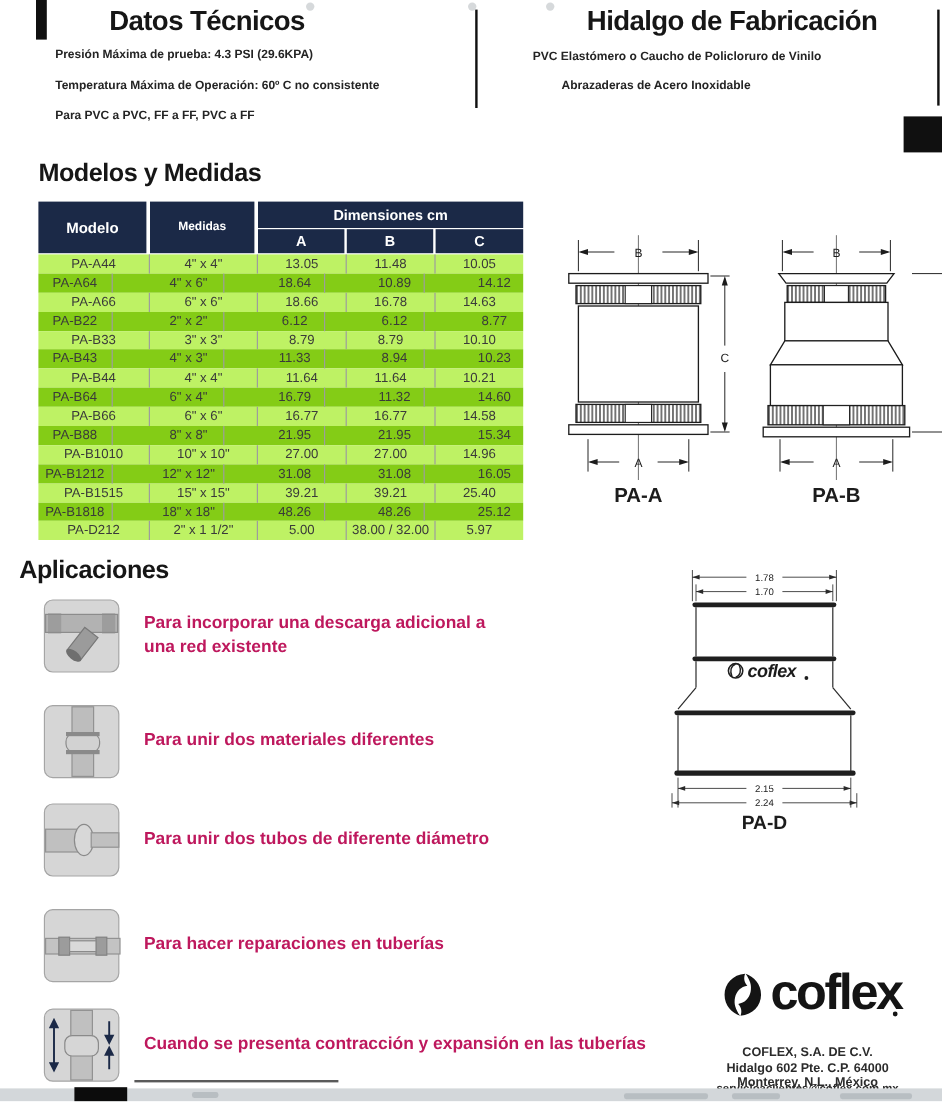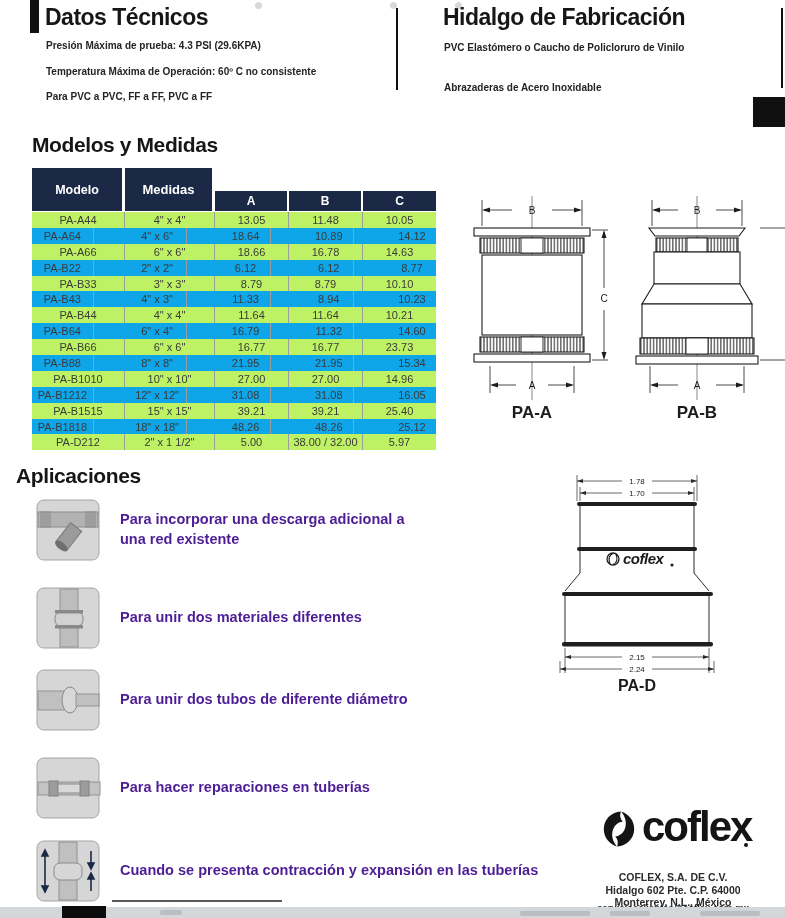--- a/index.html
+++ b/index.html
@@ -1,52 +1,52 @@
 <!DOCTYPE html>
 <html><head>
 <meta charset="utf-8">
 <style>
   html,body{margin:0;padding:0;background:#fff;}
   #page{position:relative;width:785px;height:918px;background:#fff;overflow:hidden;
         font-family:"Liberation Sans",sans-serif;color:#1c1c1c;}
   .abs{position:absolute;}
-  .h1{font-size:23px;font-weight:700;letter-spacing:-0.5px;color:#161616;}
+  .h1{font-size:23px;font-weight:700;letter-spacing:-0.5px;color:#161616;margin-left:46px;}
   .h2{font-size:21px;font-weight:700;letter-spacing:-0.4px;color:#161616;}
   .line{font-size:10px;font-weight:600;color:#242424;white-space:nowrap;}
   .blackbar{background:#101010;}
   
   #table{position:absolute;left:32px;top:168px;width:404px;}
   #thead{position:relative;height:43px;}
   .hcell{position:absolute;background:#1b2947;color:#fff;font-weight:700;
          display:flex;align-items:center;justify-content:center;}
   .hc-modelo{left:0;top:0;width:90px;height:43px;font-size:12.5px;}
-  .hc-medidas{left:93px;top:0;width:87px;height:43px;font-size:13px;}
+  .hc-medidas{left:93px;top:0;width:87px;height:43px;font-size:10px;}
   .hc-dims{left:183px;top:0;width:221px;height:22px;font-size:12px;}
   .hc-a{left:183px;top:23px;width:72px;height:20px;font-size:12px;}
   .hc-b{left:257px;top:23px;width:72px;height:20px;font-size:12px;}
   .hc-c{left:331px;top:23px;width:73px;height:20px;font-size:12px;}
   #tbody{margin-top:1px;}
   .trow{display:flex;height:15.9px;background:#bef264;}
-  .trow.alt{background:#0ea5e9;gap:34px;}
+  .trow.alt{background:#84cc16;gap:34px;}
   .tcell{display:flex;align-items:center;justify-content:center;
          font-size:11px;color:#3a3a3a;box-sizing:border-box;}
   .tcell.c0{width:93px;border-right:1.5px solid #9d9d9d;}
   .tcell.c1{width:90px;border-right:1.5px solid #9d9d9d;}
   .tcell.c2{width:74px;border-right:1.5px solid #9d9d9d;}
   .tcell.c3{width:74px;border-right:1.5px solid #9d9d9d;}
   .tcell.c4{width:73px;}
   
   svg text{font-family:"Liberation Sans",sans-serif;fill:#1c1c1c;}
   .dimtxt{font-size:10px;}
   .dimtxt-s{font-size:8px;}
   .dlabel{font-size:17px;font-weight:800;}
   .dlabel-s{font-size:16px;font-weight:800;}
   
   .app-row{position:absolute;left:36px;display:flex;align-items:center;gap:18px;}
-  .app-text{font-size:14.5px;font-weight:600;color:#4c1d95;line-height:1.35;}
+  .app-text{font-size:14.5px;font-weight:600;color:#be185d;line-height:1.35;}
   .r1{top:497px;} .r1 .app-text{max-width:305px;}
   .r2{top:585px;} .r3{top:667px;} .r4{top:755px;} .r5{top:838px;}
   
   .coflex-text{font-size:42px;font-weight:800;letter-spacing:-2px;color:#141414;}
   .ftr{position:absolute;left:585px;width:176px;text-align:center;color:#2b2b2b;}
   .ftr.b1{top:871px;font-size:10.5px;font-weight:700;}
   .ftr.b2{top:884px;font-size:10.5px;font-weight:700;}
   .ftr.b3{top:896px;font-size:10.5px;font-weight:600;}
   .ftr.b4{top:902px;font-size:9.5px;font-weight:600;z-index:1;}
   #bottombar{position:absolute;left:0;top:907px;width:785px;height:11px;
@@ -65,31 +65,32 @@
 
   <div class="abs h1" style="left:45px;top:4px;">Datos Técnicos</div>
   <div class="abs line" style="left:46px;top:40px;">Presión Máxima de prueba: 4.3 PSI (29.6KPA)</div>
   <div class="abs line" style="left:46px;top:66px;">Temperatura Máxima de Operación: 60º C no consistente</div>
   <div class="abs line" style="left:46px;top:91px;">Para PVC a PVC, FF a FF, PVC a FF</div>
 
   <div class="abs blackbar" style="left:396px;top:8px;width:2px;height:82px;"></div>
 
   <div class="abs h1" style="left:443px;top:4px;">Hidalgo de Fabricación</div>
   <div class="abs line" style="left:444px;top:42px;">PVC Elastómero o Caucho de Policloruro de Vinilo</div>
-  <div class="abs line" style="left:444px;top:66px;margin-top:16px;">Abrazaderas de Acero Inoxidable</div>
+  <div class="abs line" style="left:468px;top:66px;">Abrazaderas de Acero Inoxidable</div>
 
   <div class="abs blackbar" style="left:781px;top:8px;width:2px;height:80px;"></div>
   <div class="abs blackbar" style="left:753px;top:97px;width:32px;height:30px;"></div>
 
   <div class="abs h2" style="left:32px;top:133px;">Modelos y Medidas</div>
 
   <div id="table">
     <div id="thead">
       <div class="hcell hc-modelo">Modelo</div>
       <div class="hcell hc-medidas">Medidas</div>
+      <div class="hcell hc-dims">Dimensiones cm</div>
       <div class="hcell hc-a">A</div>
       <div class="hcell hc-b">B</div>
       <div class="hcell hc-c">C</div>
     </div>
     <div id="tbody">
         <div class="trow">
           <div class="tcell c0">PA-A44</div>
           <div class="tcell c1">4" x 4"</div>
           <div class="tcell c2">13.05</div>
           <div class="tcell c3">11.48</div>
@@ -142,21 +143,21 @@
           <div class="tcell c1">6" x 4"</div>
           <div class="tcell c2">16.79</div>
           <div class="tcell c3">11.32</div>
           <div class="tcell c4">14.60</div>
         </div>
         <div class="trow">
           <div class="tcell c0">PA-B66</div>
           <div class="tcell c1">6" x 6"</div>
           <div class="tcell c2">16.77</div>
           <div class="tcell c3">16.77</div>
-          <div class="tcell c4">23.73</div>
+          <div class="tcell c4">14.58</div>
         </div>
         <div class="trow alt">
           <div class="tcell c0">PA-B88</div>
           <div class="tcell c1">8" x 8"</div>
           <div class="tcell c2">21.95</div>
           <div class="tcell c3">21.95</div>
           <div class="tcell c4">15.34</div>
         </div>
         <div class="trow">
           <div class="tcell c0">PA-B1010</div>

